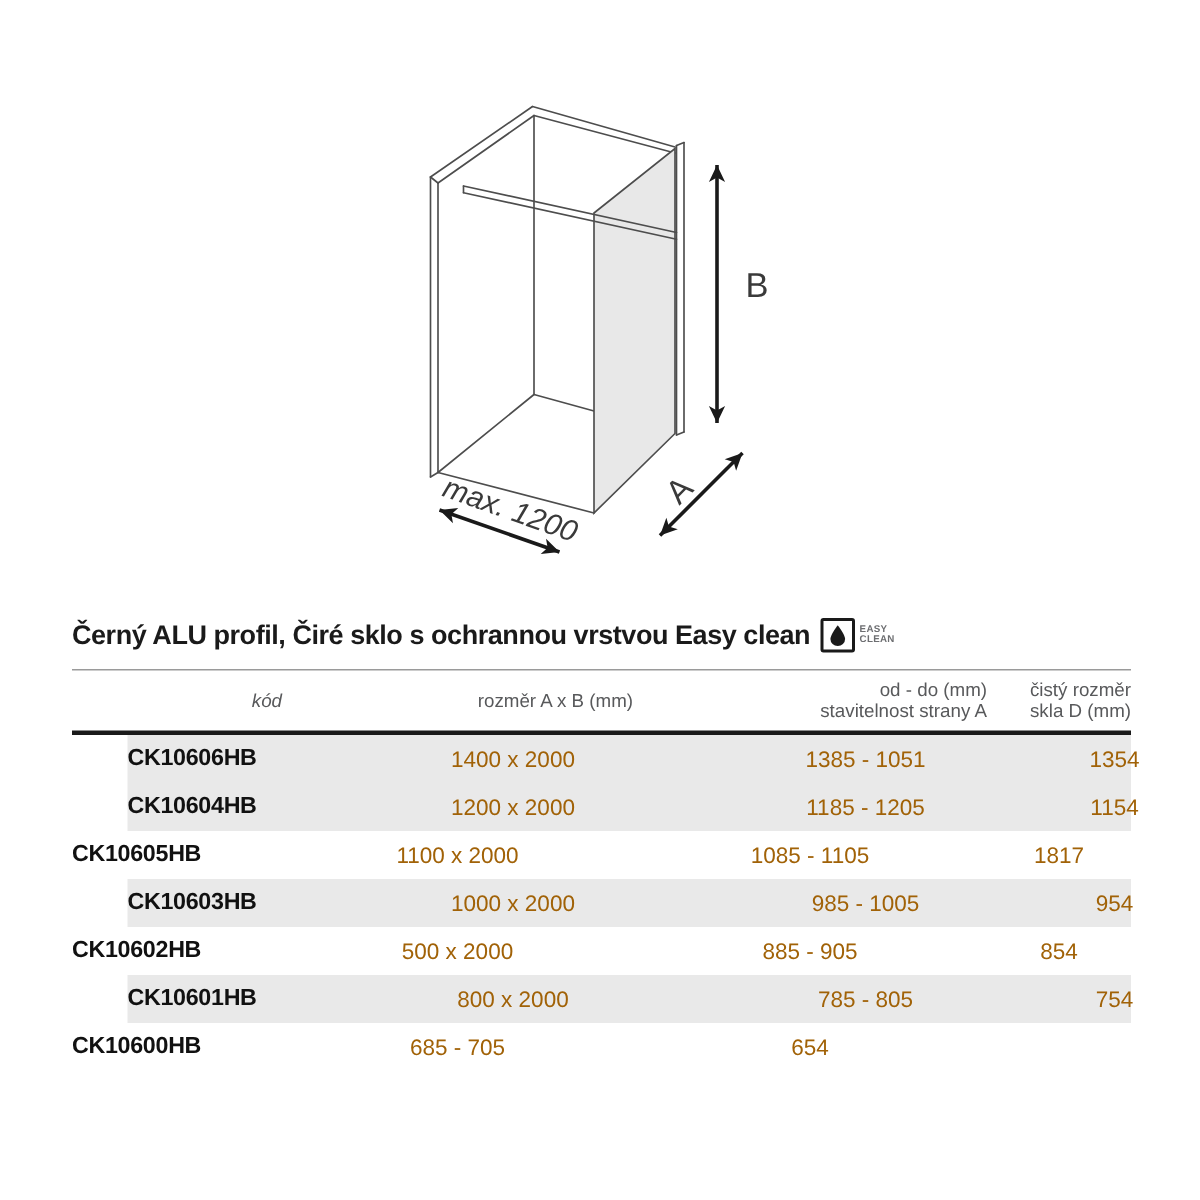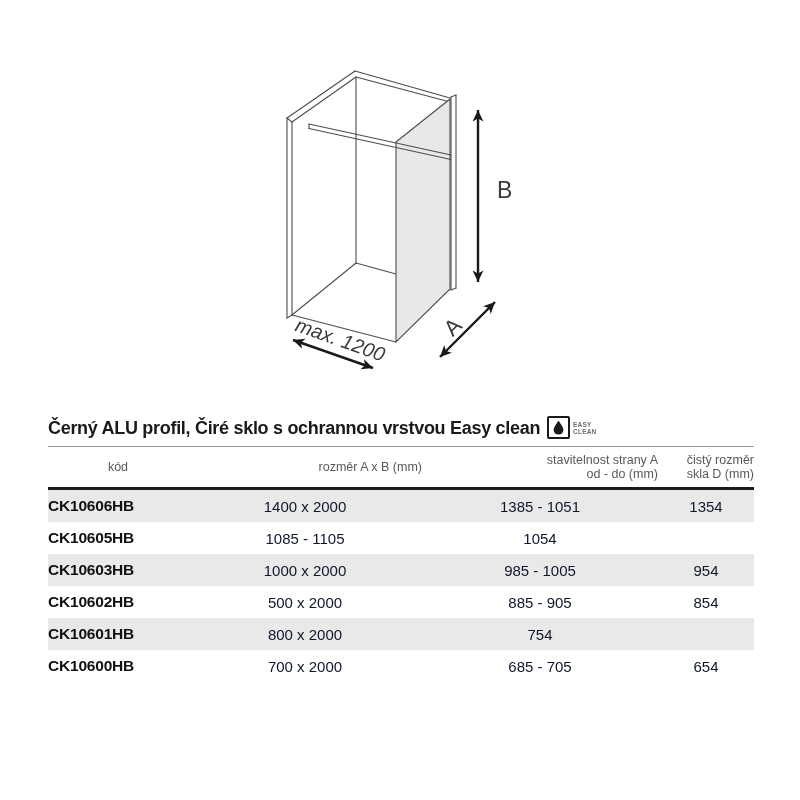--- a/index.html
+++ b/index.html
@@ -13,21 +13,21 @@
     --heavy-rule: #1a1a1a;
     --light-rule: #9a9a9a;
   }
 
   
   .diagram-svg { position: absolute; left: 0; top: 0; width: 800px; height: 800px; }
 
   
   .heading-row {
     position: absolute; left: 48px; top: 407px; width: 706px; height: 32px;
-    display: flex; align-items: flex-end;
+    display: flex; align-items: center;
   }
   .heading-title {
     font-size: 18px; font-weight: bold; color: #1a1a1a;
     letter-spacing: -0.3px; white-space: nowrap;
   }
   .easyclean-badge { display: flex; align-items: center; margin-left: 7px; }
   .easyclean-box {
     width: 19px; height: 19px; border: 2px solid #1a1a1a; border-radius: 2px;
     display: flex; align-items: center; justify-content: center; background: #fff;
   }
@@ -43,27 +43,27 @@
 
   
   .spec-table { position: absolute; left: 48px; top: 448px; width: 706px; }
   .thead {
     display: grid; grid-template-columns: 140px 234px 236px 96px;
     height: 39px; align-items: center;
     border-bottom: 3px solid var(--heavy-rule);
     color: #58595b; font-size: 12.5px; line-height: 13.5px;
   }
   .thead .hcell { text-align: right; }
-  .thead .hcell.left { text-align: center; }
+  .thead .hcell.left { text-align: right; font-style: italic; }
   .tbody .row {
     display: grid; grid-template-columns: 140px 234px 236px 96px;
     height: 32px; align-items: center;
   }
-  .tbody .row.stripe { background: var(--stripe-color); }
-  .cell { font-size: 15px; color: #0f172a; }
+  .tbody .row.stripe { background: var(--stripe-color); margin-left: 37px; }
+  .cell { font-size: 15px; color: #a16207; }
   .cell.code { font-weight: bold; color: #111111; font-size: 15.5px; letter-spacing: -0.2px; }
   .cell.center { text-align: center; }
 </style>
 </head>
 <body style="--stripe-color: #e9e9e9; --heavy-rule: #1a1a1a; --light-rule: #9a9a9a;">
 
 <svg class="diagram-svg" viewBox="0 0 800 800" xmlns="http://www.w3.org/2000/svg">
   <defs>
     <marker id="arr" viewBox="0 0 10 10" refX="10" refY="5" markerWidth="13" markerHeight="12" markerUnits="userSpaceOnUse" orient="auto-start-reverse">
       <path d="M0.5,0.5 L10,5 L0.5,9.5 L3,5 Z" fill="#1a1a1a"></path>
@@ -131,57 +131,64 @@
   </span>
 </div>
 
 <div class="thin-rule"></div>
 
 <div class="spec-table">
   <div class="thead">
     <div class="hcell left">kód</div>
     <div class="hcell">rozměr A x B (mm)</div>
     <div class="hcell">
+      <div>od - do (mm)</div>
       <div>stavitelnost strany A</div>
-      <div>od - do (mm)</div>
     </div>
     <div class="hcell">
       <div>čistý rozměr</div>
       <div>skla D (mm)</div>
     </div>
   </div>
   <div class="tbody">
       <div class="row stripe">
     <div class="cell code">CK10606HB</div>
     <div class="cell center">1400 x 2000</div>
     <div class="cell center">1385 - 1051</div>
     <div class="cell center">1354</div>
   </div>
+      <div class="row stripe">
+    <div class="cell code">CK10604HB</div>
+    <div class="cell center">1200 x 2000</div>
+    <div class="cell center">1185 - 1205</div>
+    <div class="cell center">1154</div>
+  </div>
       <div class="row">
     <div class="cell code">CK10605HB</div>
+    <div class="cell center">1100 x 2000</div>
     <div class="cell center">1085 - 1105</div>
-    <div class="cell center">1054</div>
+    <div class="cell center">1817</div>
   </div>
       <div class="row stripe">
     <div class="cell code">CK10603HB</div>
     <div class="cell center">1000 x 2000</div>
     <div class="cell center">985 - 1005</div>
     <div class="cell center">954</div>
   </div>
       <div class="row">
     <div class="cell code">CK10602HB</div>
     <div class="cell center">500 x 2000</div>
     <div class="cell center">885 - 905</div>
     <div class="cell center">854</div>
   </div>
       <div class="row stripe">
     <div class="cell code">CK10601HB</div>
     <div class="cell center">800 x 2000</div>
+    <div class="cell center">785 - 805</div>
     <div class="cell center">754</div>
   </div>
       <div class="row">
     <div class="cell code">CK10600HB</div>
-    <div class="cell center">700 x 2000</div>
     <div class="cell center">685 - 705</div>
     <div class="cell center">654</div>
   </div>
     </div>
 </div>
 
 </body></html>

